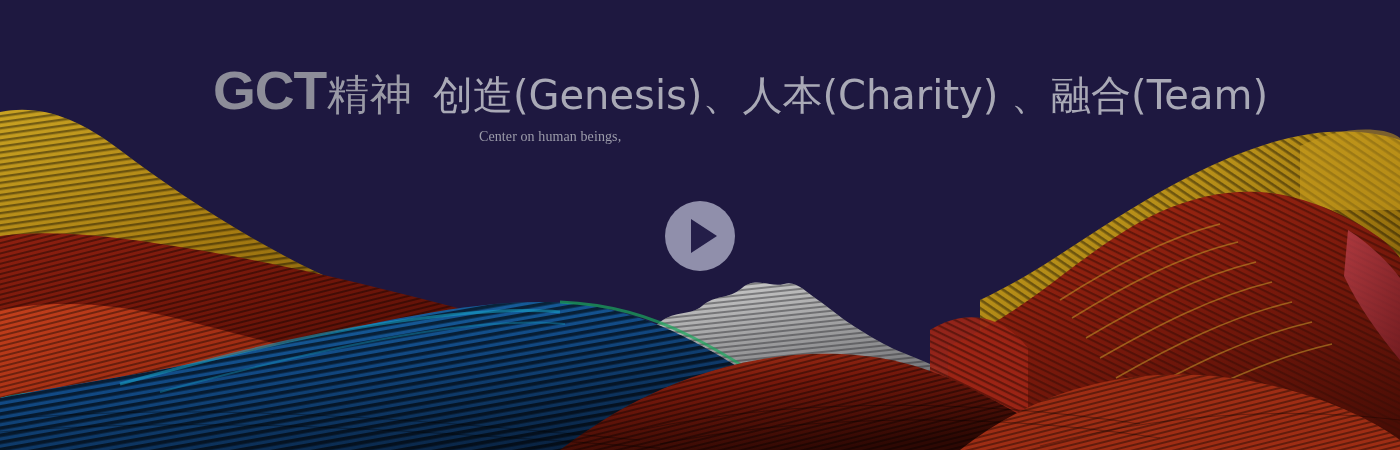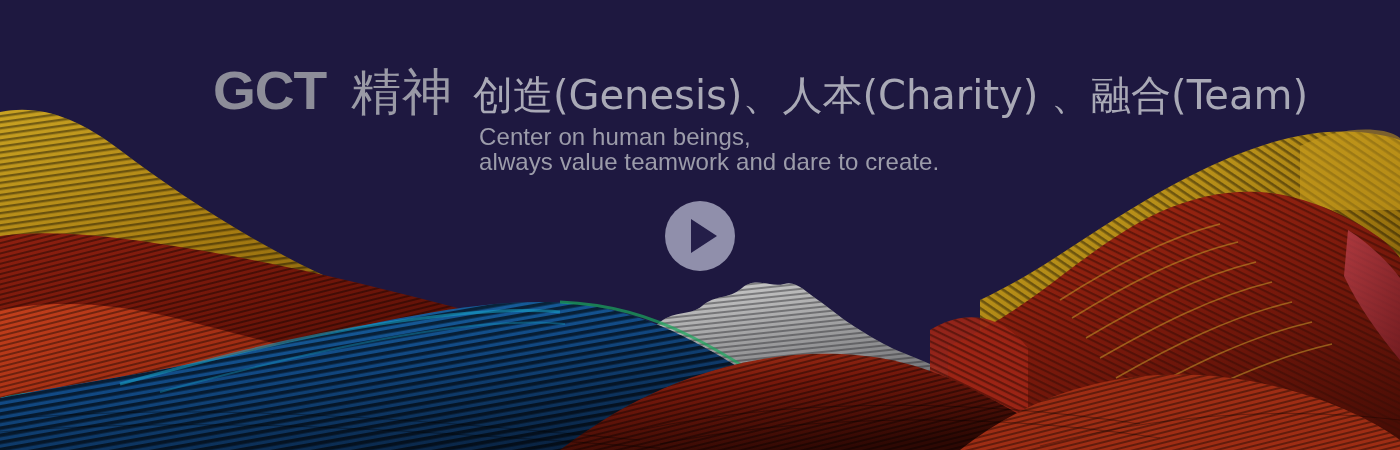--- a/index.html
+++ b/index.html
@@ -52,45 +52,46 @@
     font-size: 53px;
     letter-spacing: -1px;
     color: #8d8d99;
     line-height: 1;
     transform: scaleX(1.04);
     transform-origin: left bottom;
   }
 
   .logo-cn {
     font-family: "DejaVu Sans", "Liberation Sans", sans-serif;
-    font-size: 50px;
+    font-size: 42px;
     color: #9a9aa6;
     line-height: 1;
-    margin-left: 29px;
+    margin-left: 5px;
     letter-spacing: 1px;
   }
 
   .tagline {
     font-family: "DejaVu Sans", "Liberation Sans", sans-serif;
     font-size: 40px;
     color: #a9a9b6;
     line-height: 1;
     margin-left: 20px;
     letter-spacing: 0px;
   }
 
   .subtitle {
     position: absolute;
     left: 479px;
     top: 124px;
-    font-family: Liberation Sans, sans-serif;
-    font-size: 24px;
+    font-family: Liberation Serif, serif;
+    font-size: 14px;
     line-height: 25px;
     color: #9c9caa;
     white-space: nowrap;
+    text-align: right;
   }
   .subtitle div { letter-spacing: 0.1px; }
 
   
   .play-button {
     position: absolute;
     left: 664px;
     top: 200px;
     width: 72px;
     height: 72px;
@@ -324,21 +325,20 @@
   <div class="content">
 
     <div class="headline-row">
       <span class="logo-gct">GCT</span>
       <span class="logo-cn">精神</span>
       <span class="tagline">创造(Genesis)、人本(Charity) 、融合(Team)</span>
     </div>
 
     <div class="subtitle">
       <div>Center on human beings,</div>
-      <div>always value teamwork and dare to create.</div>
     </div>
 
     <div class="play-button" role="button" aria-label="Play video">
       <svg width="72" height="72" viewBox="0 0 72 72">
         <circle cx="36" cy="36" r="35" fill="#9a9ab4" opacity="0.92"></circle>
         <path d="M27,19 L27,53 L53,36 Z" fill="#241e49"></path>
       </svg>
     </div>
 
   </div>

